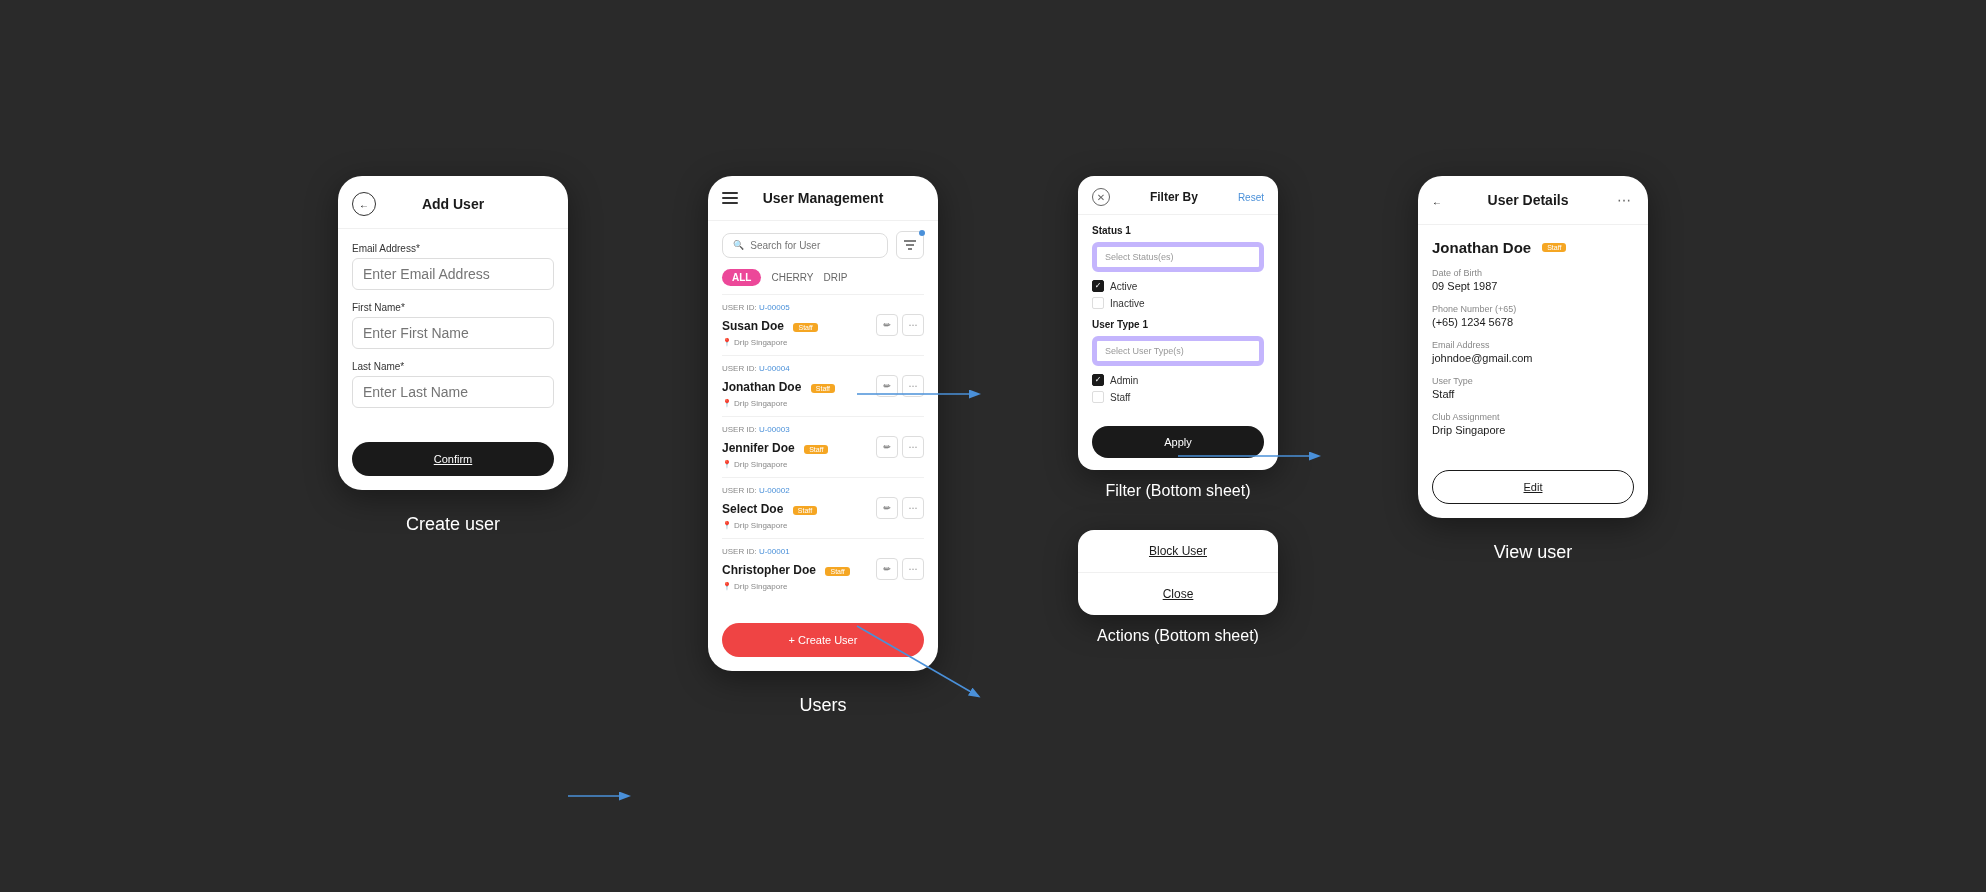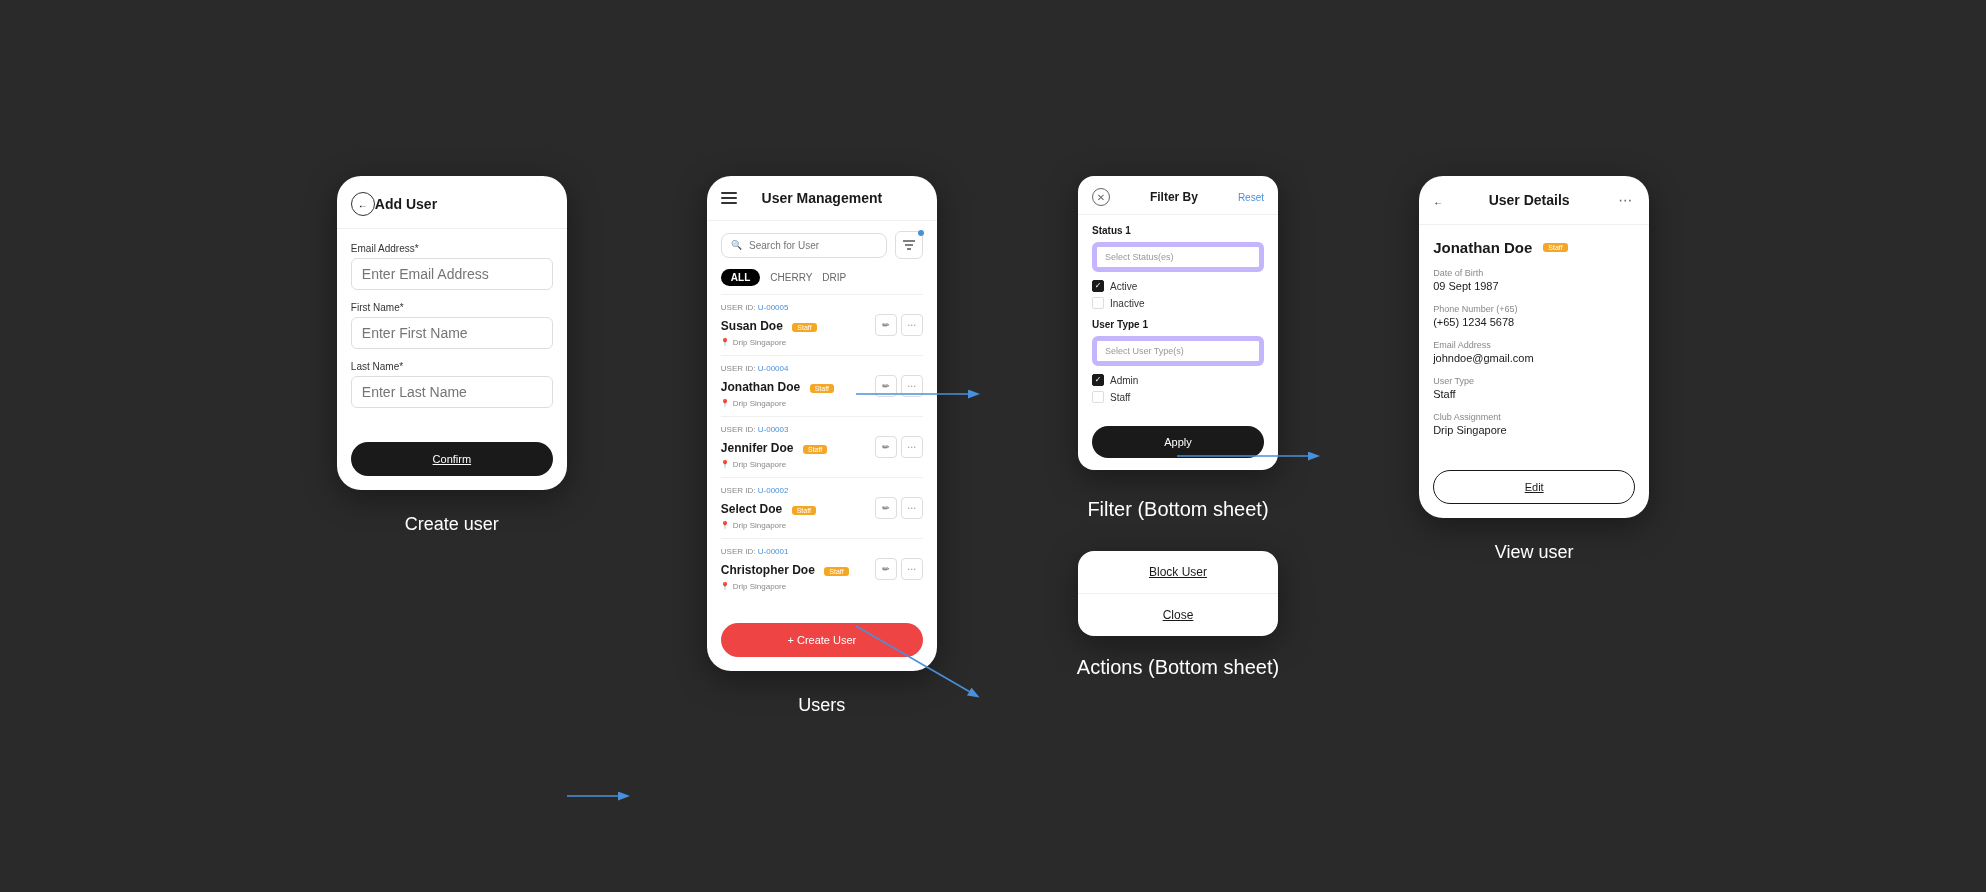--- a/index.html
+++ b/index.html
@@ -58,21 +58,21 @@
       border-radius: 50%;
       display: flex;
       align-items: center;
       justify-content: center;
       cursor: pointer;
       flex-shrink: 0;
     }
 
     .screen-header .title {
       flex: 1;
-      text-align: left;
+      text-align: center;
       font-size: 14px;
       font-weight: 600;
       color: #1a1a1a;
     }
 
     .screen-content {
       padding: 14px;
     }
 
     .form-field {
@@ -195,21 +195,21 @@
     }
 
     .tabs-row {
       display: flex;
       align-items: center;
       padding: 0 14px 8px;
       gap: 10px;
     }
 
     .tab-all {
-      background: #000000;
+      background: #ec4899;
       color: #fff;
       border-radius: 12px;
       padding: 3px 10px;
       font-size: 10px;
       font-weight: 600;
       cursor: pointer;
     }
 
     .tab-item {
       color: #666;
@@ -303,24 +303,24 @@
     .middle-column {
       display: flex;
       flex-direction: column;
       align-items: center;
       gap: 20px;
       margin-top: 0;
     }
 
     .sheet-label {
       color: #ffffff;
-      font-size: 20px;
+      font-size: 16px;
       font-weight: 400;
       text-align: center;
-      margin-top: 20px;
+      margin-top: 4px;
     }
 
     
     .filter-sheet {
       background: #fff;
       border-radius: 16px;
       width: 200px;
       box-shadow: 0 8px 32px rgba(0,0,0,0.4);
       overflow: hidden;
     }
@@ -755,21 +755,21 @@
               <div class="checkbox-box"></div>
               <span class="checkbox-label">Staff</span>
             </div>
           </div>
         </div>
         <button class="apply-btn">Apply</button>
       </div>
       <span class="sheet-label">Filter (Bottom sheet)</span>
     </div>
 
-    <div style="display:flex;flex-direction:column;align-items:center;margin-top:10px;">
+    <div style="display:flex;flex-direction:column;align-items:center;gap:8px;margin-top:10px;">
       <div class="actions-sheet">
         <div class="action-item block">Block User</div>
         <div class="action-item close">Close</div>
       </div>
       <span class="sheet-label">Actions (Bottom sheet)</span>
     </div>
 
   </div>
 
   <div style="width:60px;"></div>

